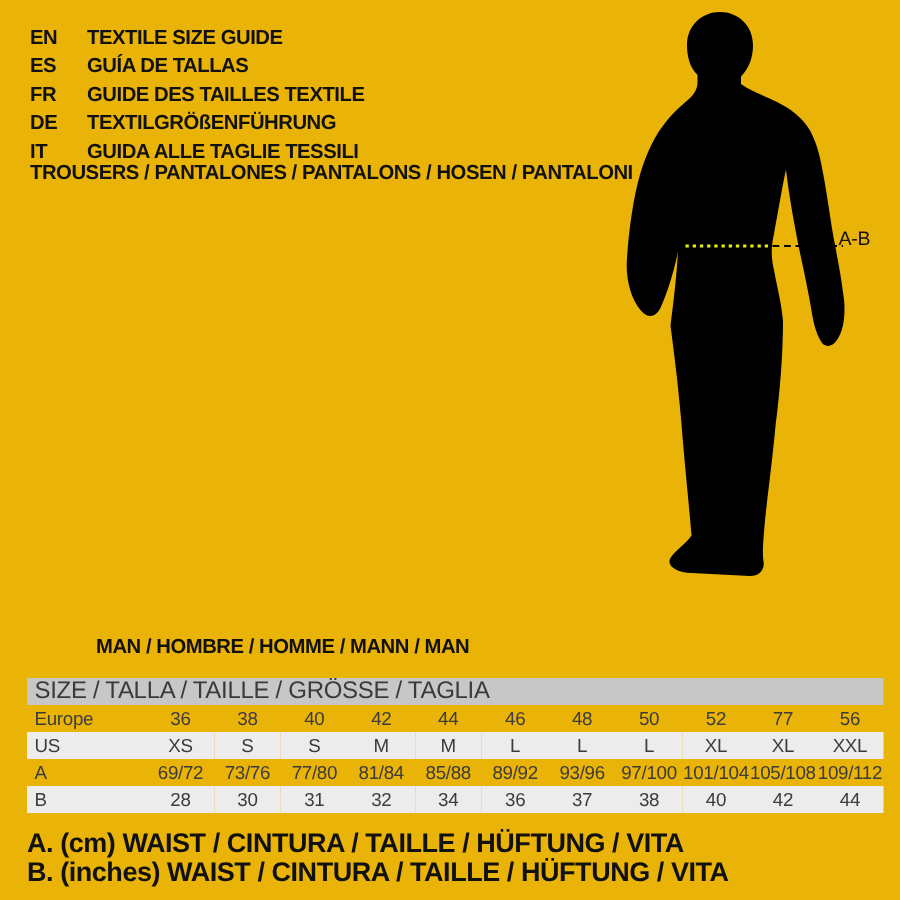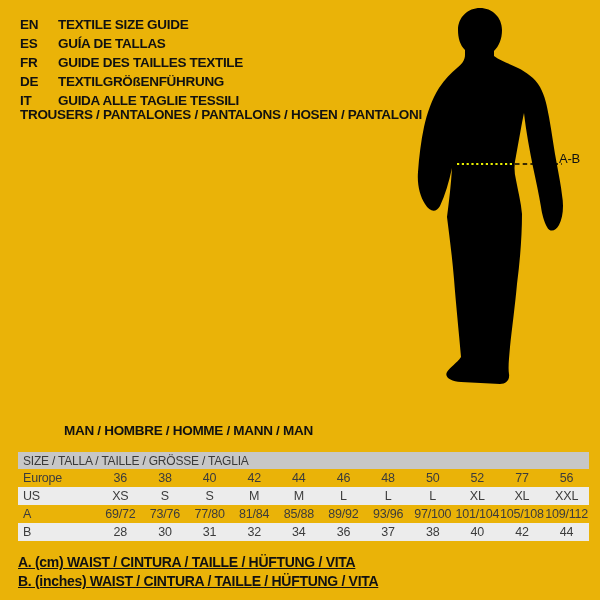--- a/index.html
+++ b/index.html
@@ -19,28 +19,28 @@
   .figure-svg{position:absolute;left:405px;top:5px;}
   .ab-label{position:absolute;left:559px;top:151px;font-size:13px;letter-spacing:-0.2px;}
   
   .size-table{
     position:absolute;left:18px;top:452px;width:571px;
     border-collapse:collapse;table-layout:fixed;
     font-size:12.5px;color:#3c3c3c;letter-spacing:-0.2px;
   }
   .size-table th{
     background:#c7c7c7;text-align:left;font-weight:400;
-    height:17px;padding:0 0 0 5px;font-size:12px;color:#3a3a3a;
+    height:17px;padding:0 0 0 5px;font-size:16px;color:#3a3a3a;
   }
   .size-table td{height:18px;text-align:center;padding:0;white-space:nowrap;}
   .size-table td.rl{text-align:left;padding-left:5px;margin-left:32px;}
   .size-table tr.alt{background:#ececec;}
   .col-label{width:80px;}
   
-  .notes{position:absolute;left:18px;top:553px;font-weight:700;font-size:14px;letter-spacing:-0.3px;text-decoration:underline;}
+  .notes{position:absolute;left:18px;top:553px;font-weight:700;font-size:18px;letter-spacing:-0.3px;}
   .notes div{height:18.5px;line-height:18.5px;white-space:nowrap;}
 </style>
 </head>
 <body>
 
 <div class="canvas">
 
   <div class="lang-list">
     <div class="lang-row">
       <span class="lang-code">EN</span><span>TEXTILE SIZE GUIDE</span>

